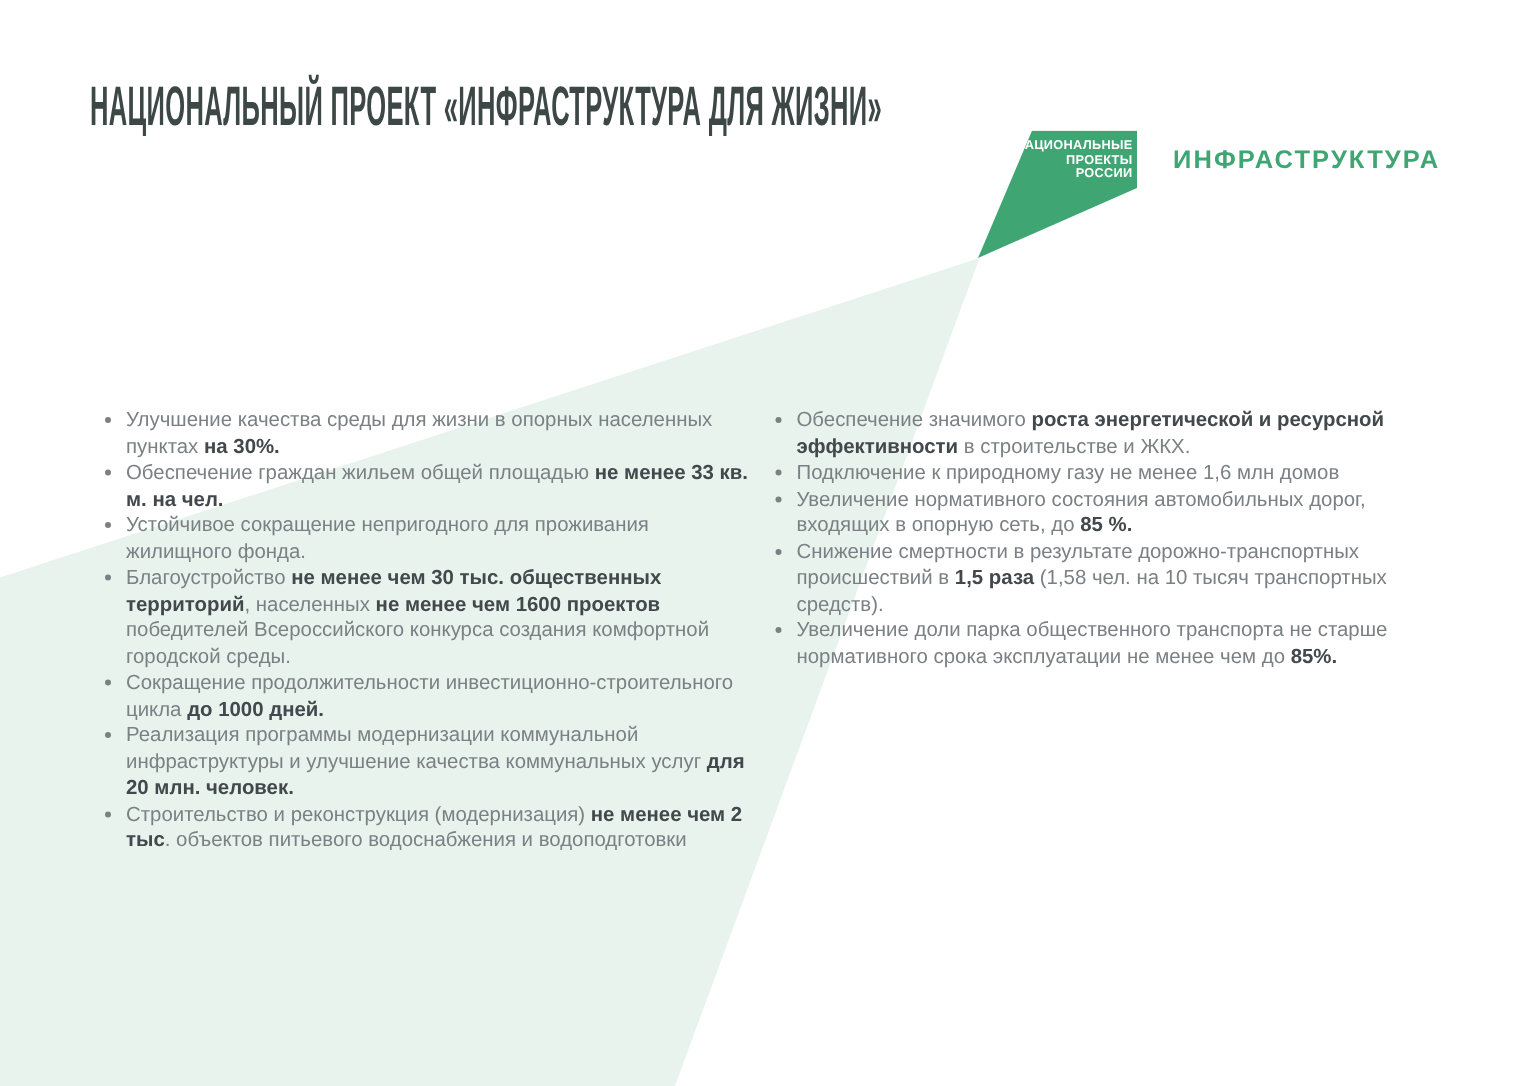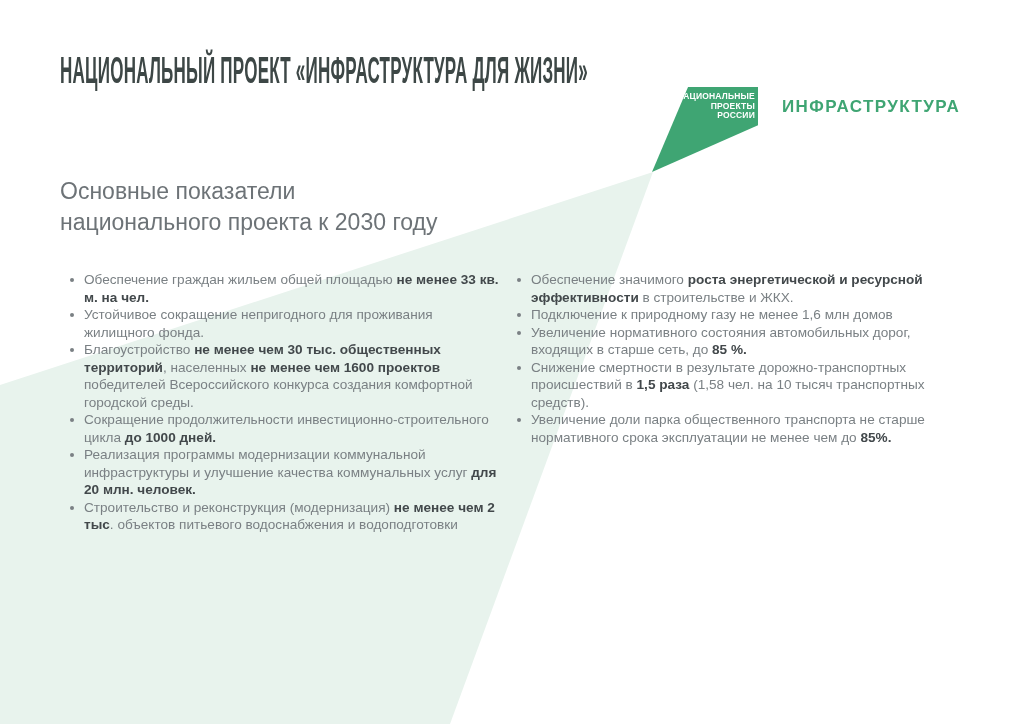--- a/index.html
+++ b/index.html
@@ -73,24 +73,27 @@
 
   <div class="logo-flag">
     <div class="flag-text">
       <div>НАЦИОНАЛЬНЫЕ</div>
       <div>ПРОЕКТЫ</div>
       <div>РОССИИ</div>
     </div>
   </div>
   <div class="program-name">ИНФРАСТРУКТУРА</div>
 
-  <h2 class="subtitle"><span>Основные показатели</span><br><span>национального проекта к 2030 году</span></h2>
 
   <div class="cols">
     <ul class="col col-left">
+        <li>
+          <span class="dot"></span>
+          <span class="txt"><span>Улучшение качества среды для жизни в опорных населенных пунктах </span><span class="b">на 30%.</span></span>
+        </li>
         <li>
           <span class="dot"></span>
           <span class="txt"><span>Обеспечение граждан жильем общей площадью </span><span class="b">не менее 33 кв. м. на чел.</span></span>
         </li>
         <li>
           <span class="dot"></span>
           <span class="txt"><span>Устойчивое сокращение непригодного для проживания жилищного фонда.</span></span>
         </li>
         <li>
           <span class="dot"></span>
@@ -113,21 +116,21 @@
         <li>
           <span class="dot"></span>
           <span class="txt"><span>Обеспечение значимого </span><span class="b">роста энергетической и ресурсной эффективности</span><span> в строительстве и ЖКХ.</span></span>
         </li>
         <li>
           <span class="dot"></span>
           <span class="txt"><span>Подключение к природному газу не менее 1,6 млн домов</span></span>
         </li>
         <li>
           <span class="dot"></span>
-          <span class="txt"><span>Увеличение нормативного состояния автомобильных дорог, входящих в старше сеть, до </span><span class="b">85 %.</span></span>
+          <span class="txt"><span>Увеличение нормативного состояния автомобильных дорог, входящих в опорную сеть, до </span><span class="b">85 %.</span></span>
         </li>
         <li>
           <span class="dot"></span>
           <span class="txt"><span>Снижение смертности в результате дорожно-транспортных происшествий в </span><span class="b">1,5 раза</span><span> (1,58 чел. на 10 тысяч транспортных средств).</span></span>
         </li>
         <li>
           <span class="dot"></span>
           <span class="txt"><span>Увеличение доли парка общественного транспорта не старше нормативного срока эксплуатации не менее чем до </span><span class="b">85%.</span></span>
         </li>
       </ul>

